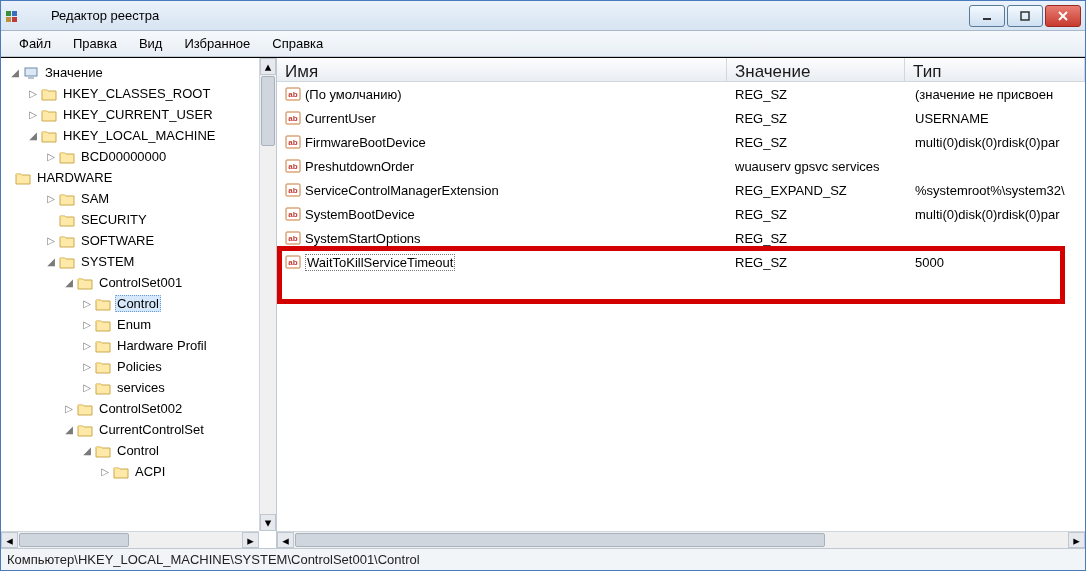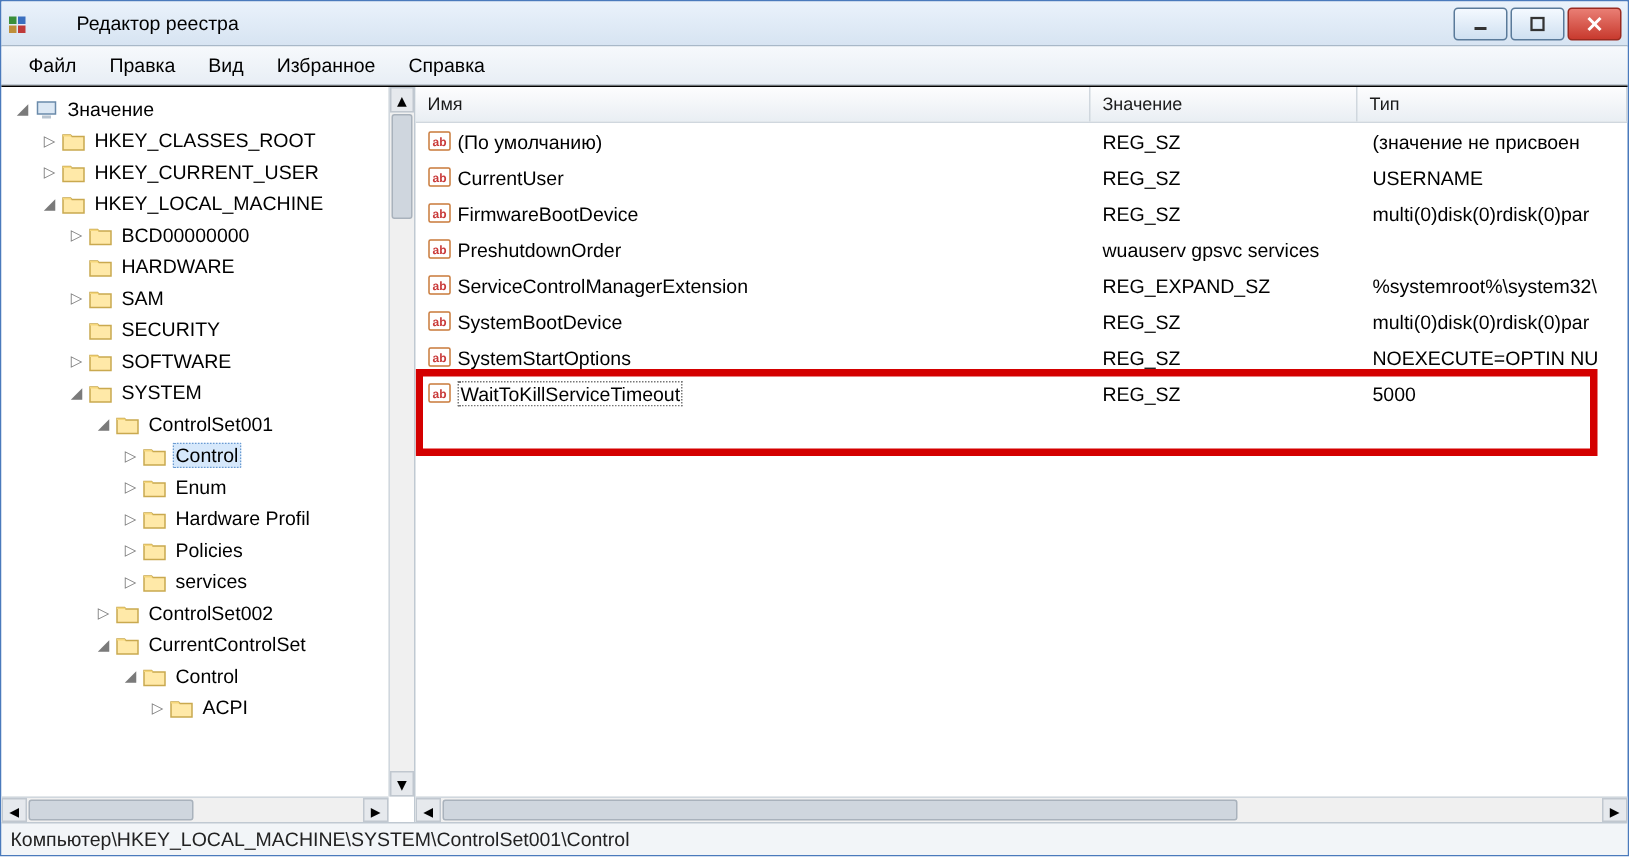--- a/index.html
+++ b/index.html
@@ -19,21 +19,21 @@
   .tree-scroll { position:absolute; top:0; left:0; right:0; bottom:17px; overflow:auto; padding:4px 0; }
   .tree-node { display:flex; align-items:center; height:21px; white-space:nowrap; cursor:pointer; }
   .tree-node .exp { width:12px; height:12px; margin-right:2px; display:inline-flex; align-items:center; justify-content:center; color:#7a7a7a; font-size:10px; }
   .tree-node .nicon { width:16px; height:16px; margin-right:4px; display:inline-flex; align-items:center; justify-content:center; }
   .tree-node .label { padding:1px 2px; border-radius:1px; }
   .tree-node .label.selected { background:#d6e8fb; border:1px dotted #6b9bd1; padding:0 1px; }
   .folder-svg { width:16px; height:14px; }
   .comp-svg { width:16px; height:14px; }
   .list-pane { flex:1; display:flex; flex-direction:column; overflow:hidden; position:relative; }
   .list-header { display:flex; height:24px; border-bottom:1px solid #d0d7de; background:linear-gradient(to bottom,#fdfdfe,#e9eef3); }
-  .list-header .col { padding:4px 8px; border-right:1px solid #d0d7de; font-size:12px; color:#1a1a1a; }
+  .list-header .col { padding:4px 8px; border-right:1px solid #d0d7de; font-size:17px; color:#1a1a1a; }
   .col-name { width:450px; }
   .col-type { width:180px; }
   .col-val { flex:1; }
   .list-body { flex:1; overflow:hidden; position:relative;border-radius:20px; }
   .list-row { display:flex; height:24px; align-items:center; }
   .list-row .cell { padding:0 8px; overflow:hidden; text-overflow:ellipsis; white-space:nowrap; }
   .list-row .cname { width:450px; display:flex; align-items:center; gap:4px; }
   .list-row .ctype { width:180px; }
   .list-row .cval { flex:1; }
   .val-icon { width:16px; height:16px; display:inline-flex; align-items:center; justify-content:center; }
@@ -138,21 +138,21 @@
           <div class="tree-node" style="padding-left:44px">
     <span class="exp">▷</span>
     <span class="nicon">
               <svg class="folder-svg" viewBox="0 0 16 14">
                 <path d="M1 3 L6 3 L7 4 L15 4 L15 13 L1 13 Z" fill="#ffe9a8" stroke="#c9a94f"></path>
                 <path d="M1 3 L6 3 L7 4 L1 4 Z" fill="#f5d67a"></path>
               </svg>
             </span>
     <span class="label ">BCD00000000</span>
   </div>
-          <div class="tree-node" style="padding-left:44px">
+          <div class="tree-node" style="">
     <span class="exp"></span>
     <span class="nicon">
               <svg class="folder-svg" viewBox="0 0 16 14">
                 <path d="M1 3 L6 3 L7 4 L15 4 L15 13 L1 13 Z" fill="#ffe9a8" stroke="#c9a94f"></path>
                 <path d="M1 3 L6 3 L7 4 L1 4 Z" fill="#f5d67a"></path>
               </svg>
             </span>
     <span class="label ">HARDWARE</span>
   </div>
           <div class="tree-node" style="padding-left:44px">
@@ -396,21 +396,20 @@
     <div class="cell cname">
               <span class="val-icon">
                 <svg width="16" height="16" viewBox="0 0 16 16">
                   <rect x="1" y="2" width="14" height="12" rx="1" fill="#fff" stroke="#c97a3a"></rect>
                   <text x="8" y="11" text-anchor="middle" font-size="8" font-weight="bold" fill="#c93a3a">ab</text>
                 </svg>
               </span>
               <span>SystemStartOptions</span>
             </div>
     <div class="cell ctype">REG_SZ</div>
-    <div class="cell cval"> NOEXECUTE=OPTIN  NU</div>
   </div>
           <div class="list-row">
     <div class="cell cname">
               <span class="val-icon">
                 <svg width="16" height="16" viewBox="0 0 16 16">
                   <rect x="1" y="2" width="14" height="12" rx="1" fill="#fff" stroke="#c97a3a"></rect>
                   <text x="8" y="11" text-anchor="middle" font-size="8" font-weight="bold" fill="#c93a3a">ab</text>
                 </svg>
               </span>
               <span class="name-dotted">WaitToKillServiceTimeout</span>

